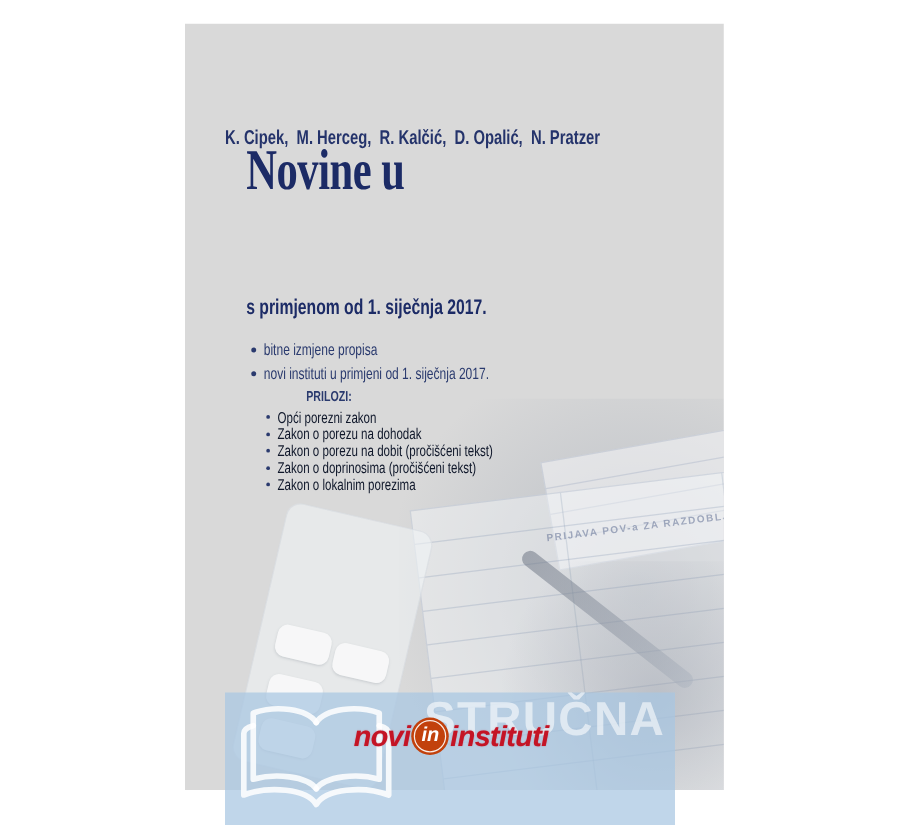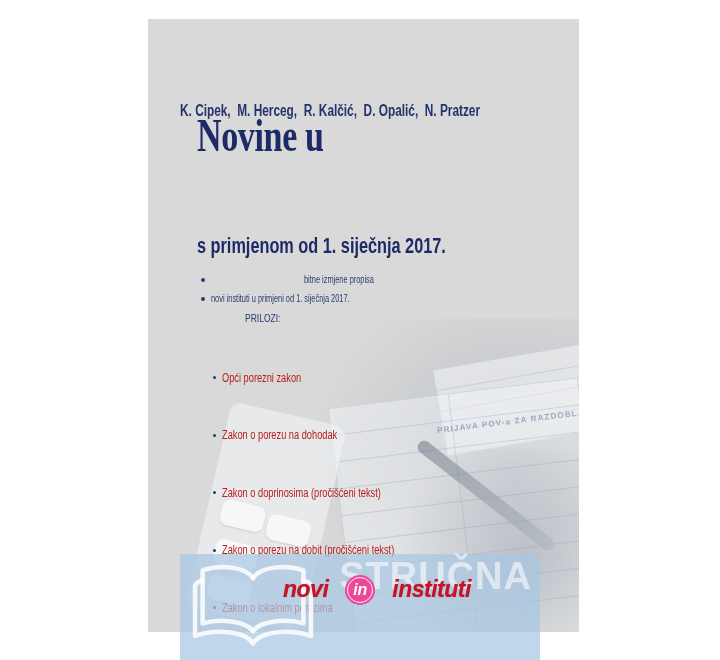--- a/index.html
+++ b/index.html
@@ -62,56 +62,56 @@
     position:absolute; left:32px; top:84px;
     font-size:16px; font-weight:bold; color:#24336b; line-height:16px;
   }
   .title {
     position:absolute; left:49px; top:90px;
     font-size:46px; font-weight:bold; color:#1c2b66;
     line-height:54px; letter-spacing:-0.5px;font-family:Liberation Serif, serif;
   }
   .subtitle {
     position:absolute; left:49px; top:216px;
-    font-size:22px; font-weight:bold; color:#1c2b66; line-height:22px;
+    font-size:17px; font-weight:bold; color:#1c2b66; line-height:22px;
   }
   .highlights { position:absolute; left:53px; top:251px; }
-  .hitem { display:flex; align-items:center; height:19px; color:#2a3a6e; font-size:10px;justify-content:space-between; }
+  .hitem { display:flex; align-items:center; height:19px; color:#2a3a6e; font-size:13px; }
   .hdot { width:4px; height:4px; border-radius:50%; background:#2a3a6e; margin-right:6px; flex:none; }
   .prilozi-label {
     position:absolute; left:53px; top:292px;
-    font-size:11.5px; font-weight:normal; color:#2a3a6e; line-height:14px;padding-left:44px;
+    font-size:11.5px; font-weight:bold; color:#2a3a6e; line-height:14px;padding-left:44px;
   }
   .attachments { position:absolute; left:65px; top:308px; }
-  .aitem { display:flex; align-items:center; height:13.5px; color:#b91c1c; font-size:12.5px;margin-top:44px; }
+  .aitem { display:flex; align-items:center; height:13.5px; color:#0f172a; font-size:12.5px; }
   .adot { width:3px; height:3px; border-radius:50%; background:#2a3a6e; margin-right:6px; flex:none; }
   
   .band {
     position:absolute; left:180px; top:554px; width:360px; height:106px;
     background:rgba(168,198,226,0.72);
   }
   .book-icon { position:absolute; left:10px; top:6px; width:126px; height:94px; }
   .store-text {
     position:absolute; right:8px; top:0;
     text-align:right; font-size:38px; font-weight:bold; line-height:44px;
     color:rgba(255,255,255,0.58); letter-spacing:1px;
   }
   
   .pub-logo {
     position:absolute; left:103px; top:19px; height:32px;
-    display:flex; align-items:flex-end;gap:16px;
+    display:flex; align-items:center;
   }
   .pub-word {
     font-size:23px; font-weight:bold; font-style:italic;
     color:#c41425; letter-spacing:-0.5px; line-height:32px;
     text-shadow:0 0 1px rgba(196,20,37,0.6);
   }
   .pub-circle {
     position:relative; width:30px; height:30px; border-radius:50%;
-    background:#ec4899; margin:0 1px; flex:none;
+    background:#c2410c; margin:0 1px; flex:none;
     display:flex; align-items:center; justify-content:center;
   }
   .pub-circle::after {
     content:""; position:absolute; inset:2px; border-radius:50%;
     border:1.5px solid rgba(255,255,255,0.9);
   }
   .pub-mono {
     position:relative; z-index:1; color:#ffffff; font-size:16px;
     font-weight:bold; font-style:italic; line-height:16px;
   }
@@ -178,25 +178,25 @@
       <div class="aitem">
         <span class="adot"></span>
         <span class="cx">Opći porezni zakon</span>
       </div>
       <div class="aitem">
         <span class="adot"></span>
         <span class="cx">Zakon o porezu na dohodak</span>
       </div>
       <div class="aitem">
         <span class="adot"></span>
+        <span class="cx">Zakon o porezu na dobit (pročišćeni tekst)</span>
+      </div>
+      <div class="aitem">
+        <span class="adot"></span>
         <span class="cx">Zakon o doprinosima (pročišćeni tekst)</span>
-      </div>
-      <div class="aitem">
-        <span class="adot"></span>
-        <span class="cx">Zakon o porezu na dobit (pročišćeni tekst)</span>
       </div>
       <div class="aitem">
         <span class="adot"></span>
         <span class="cx">Zakon o lokalnim porezima</span>
       </div>
     </div>
   </div>
 
   <div class="band">
     <svg class="book-icon" viewBox="0 0 100 74" fill="none">

